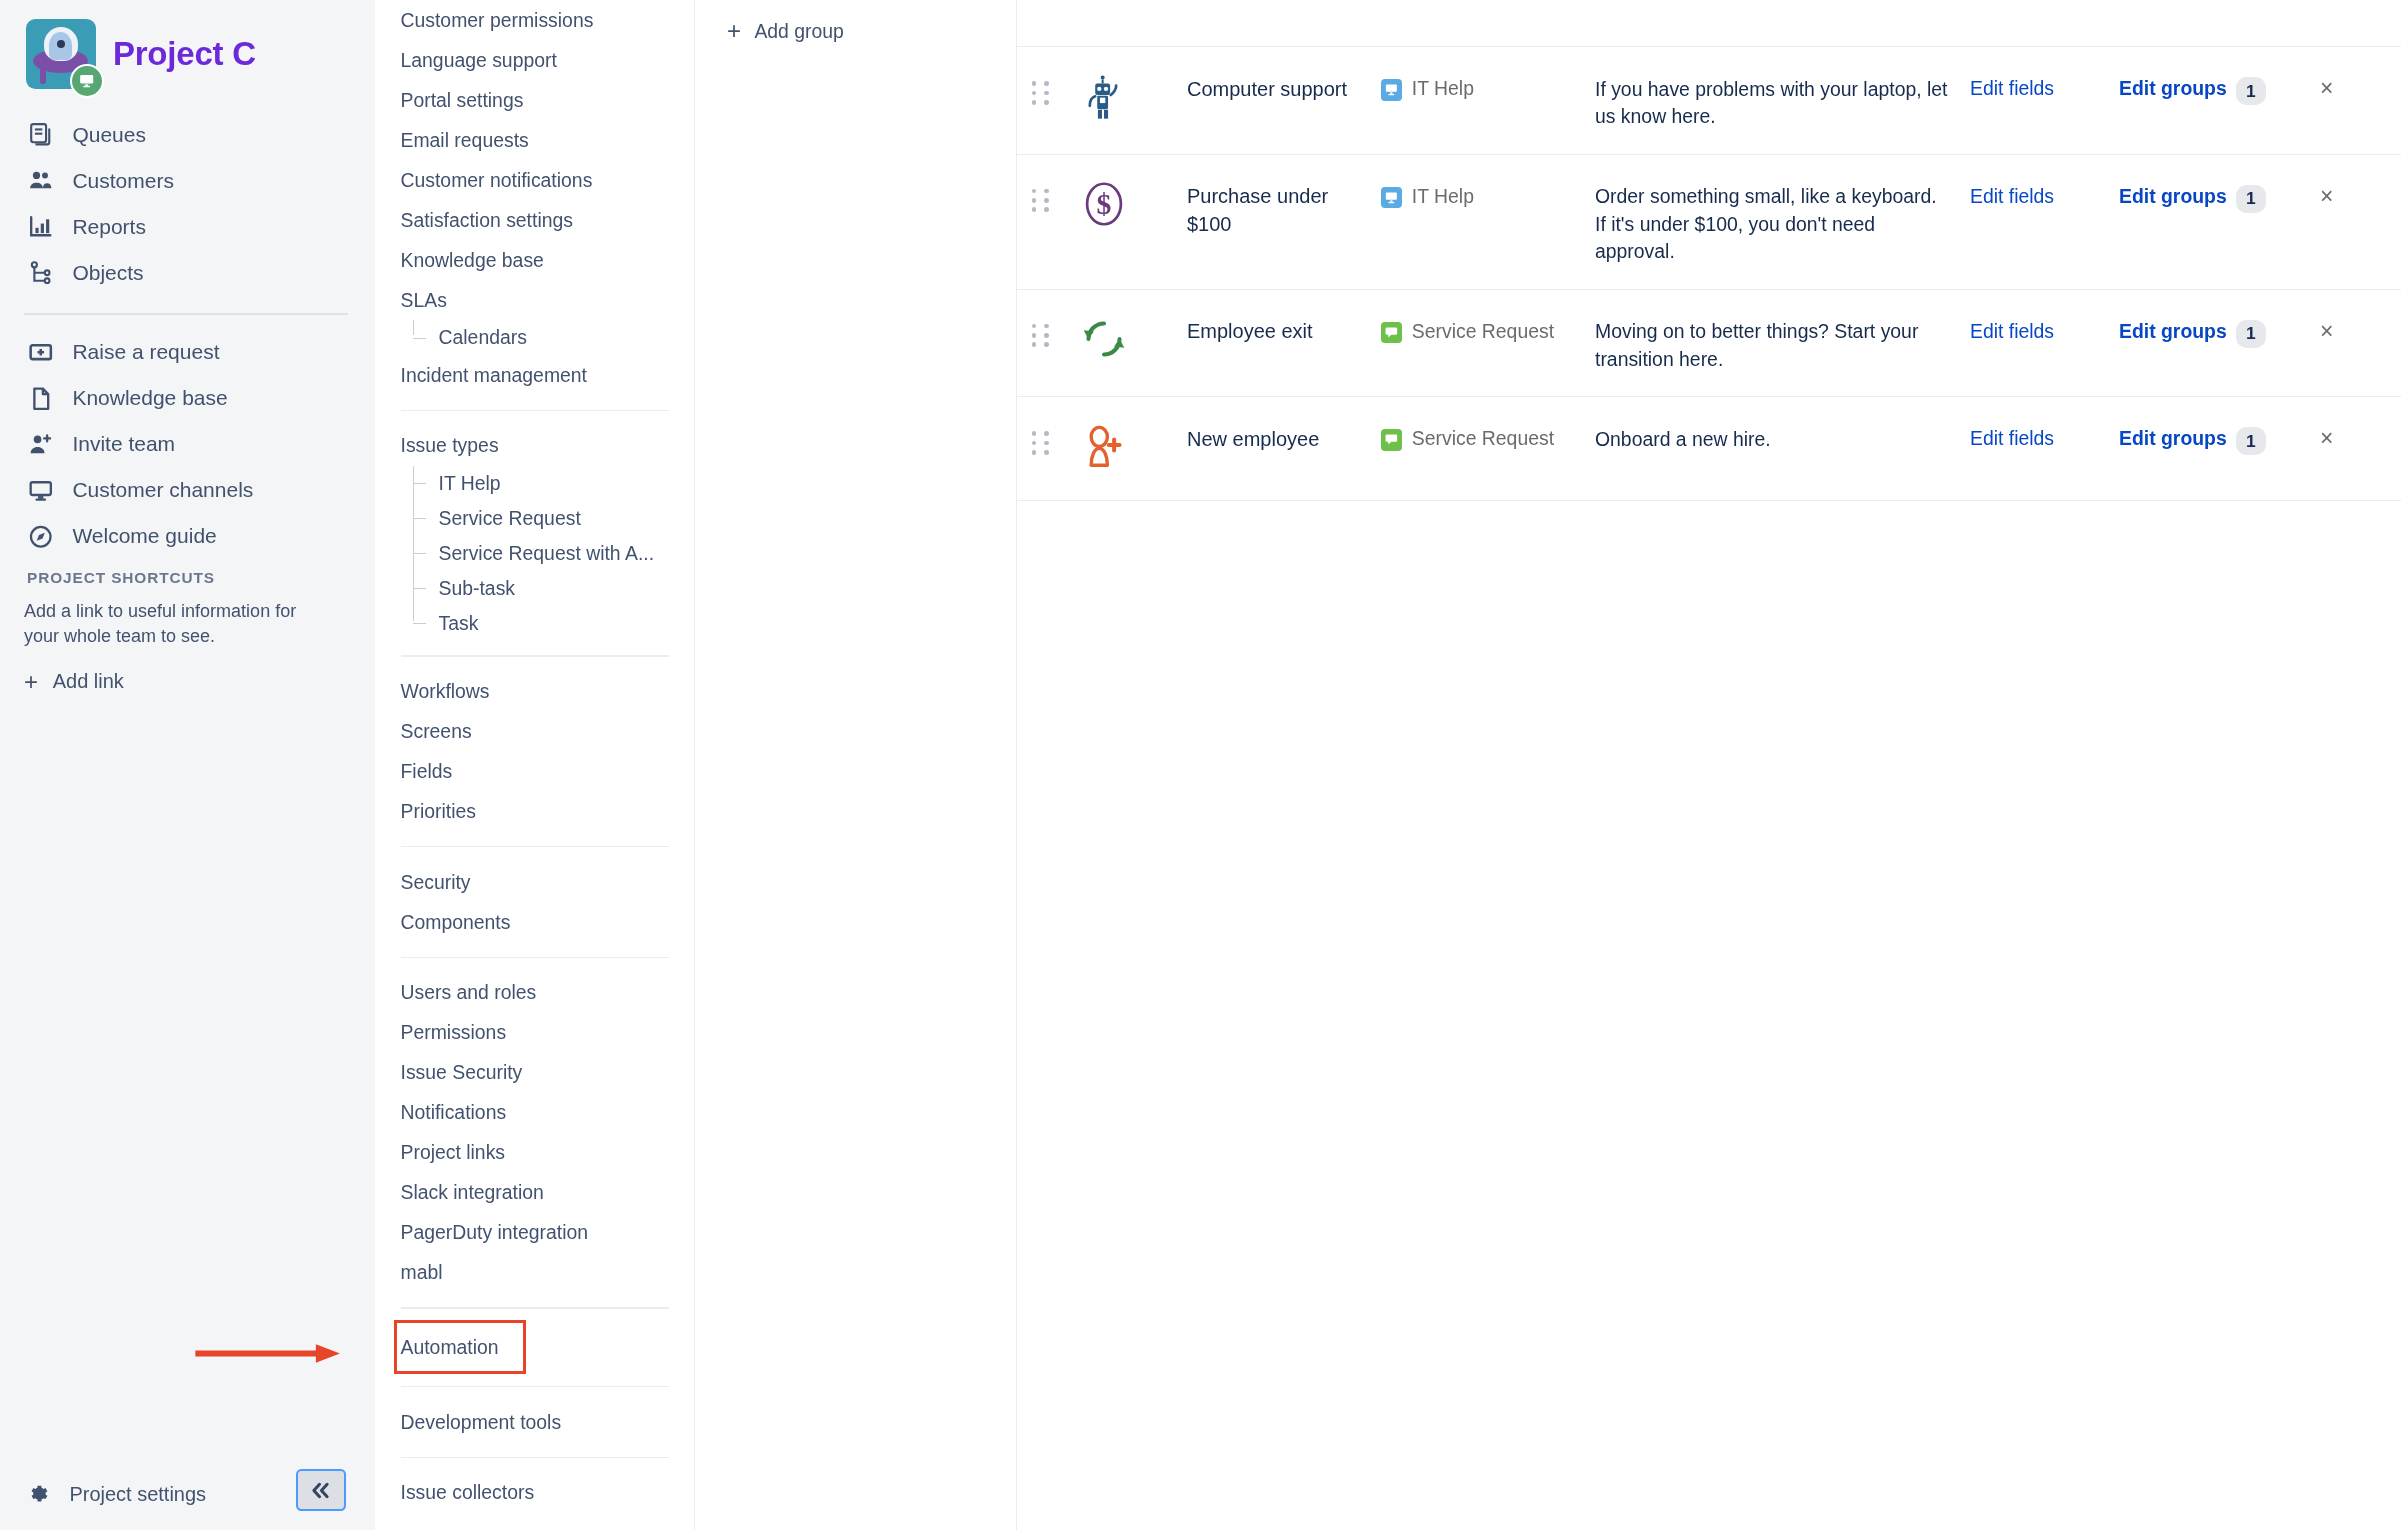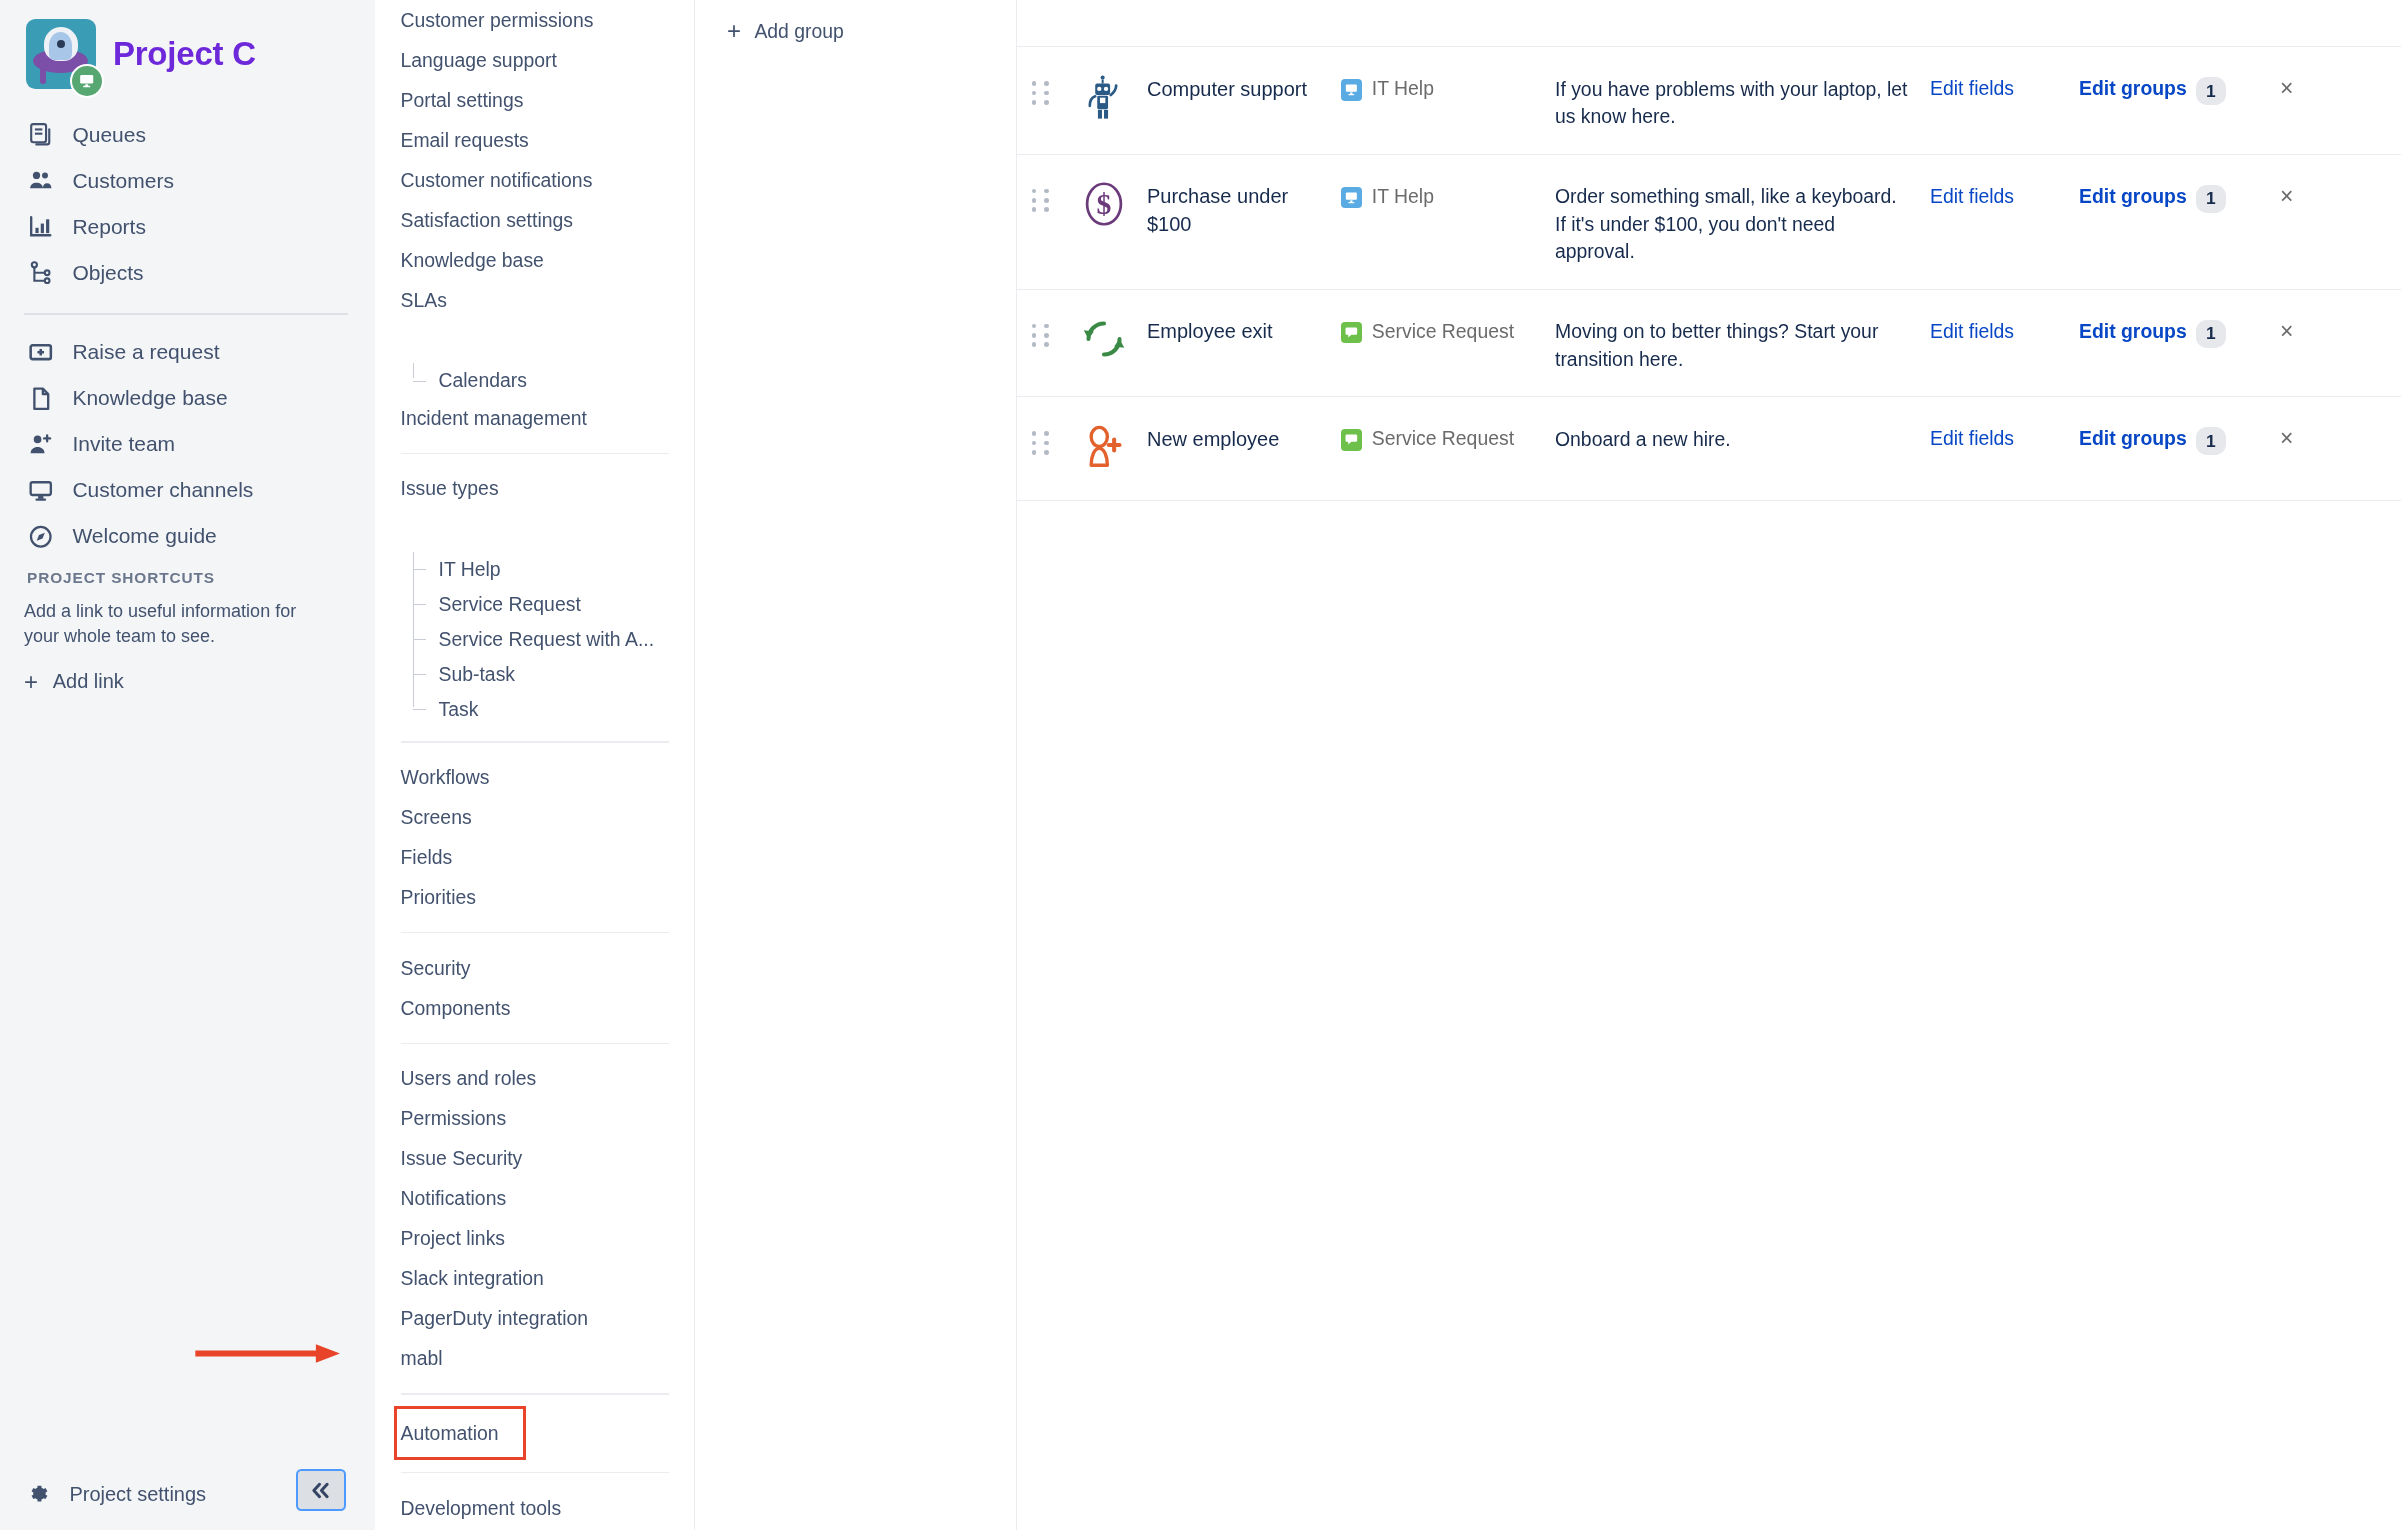--- a/index.html
+++ b/index.html
@@ -108,21 +108,21 @@
     overflow: hidden;
   }
   .settings-group { padding: 0; }
   .settings-item {
     height: 40px; display: flex; align-items: center;
     font-size: 19.4px; color: #42526e; cursor: pointer; white-space: nowrap;
   }
   .settings-sep {
     height: 1.3px; background: #ebecf0; margin: 14.7px 25.5px 14.7px 0;
   }
-  .subtree { position: relative; padding-left: 38px; margin-top: 43px; }
+  .subtree { position: relative; padding-left: 38px; }
   .subtree::before {
     content: ""; position: absolute; left: 12px; top: 0;
     width: 1.3px; height: calc(100% - 20px); background: #c9ced6;
   }
   .sub-item {
     height: 35px; display: flex; align-items: center; position: relative;
     font-size: 19.4px; color: #42526e; cursor: pointer; white-space: nowrap;
   }
   .sub-item::before {
     content: ""; position: absolute; left: -25.5px; top: 50%;
@@ -163,21 +163,21 @@
   .rt-handle {
     flex: 0 0 43px; padding-top: 10.7px; padding-left: 14.7px;
     display: flex; cursor: grab;
   }
   .dotgrid { display: grid; grid-template-columns: 6px 6px; gap: 4.7px 6.7px; }
   .dotgrid i { width: 4.7px; height: 4.7px; background: #b3bac5; border-radius: 50%; display: block; }
   .rt-icon { flex: 0 0 87px; display: flex; justify-content: center; padding-top: 1.3px; }
   .rt-icon svg { width: 50px; height: 50px; }
   .rt-name {
     flex: 0 0 194px; font-size: 20px; color: #172b4d; line-height: 1.38;
-    padding-top: 5.4px; padding-right: 13.4px;
+    padding-top: 5.4px; padding-right: 13.4px; margin-left: 40px;
   }
   .rt-type {
     flex: 0 0 214px; display: flex; align-items: flex-start; gap: 9.4px;
     padding-top: 6.7px;
   }
   .type-chip { width: 21.4px; height: 21.4px; border-radius: 4px; flex: 0 0 21.4px;
     display: flex; align-items: center; justify-content: center; margin-top: 2px; }
   .type-chip svg { width: 14.7px; height: 14.7px; }
   .type-label { font-size: 19.4px; color: #6b6b6b; white-space: nowrap; }
   .rt-desc {

